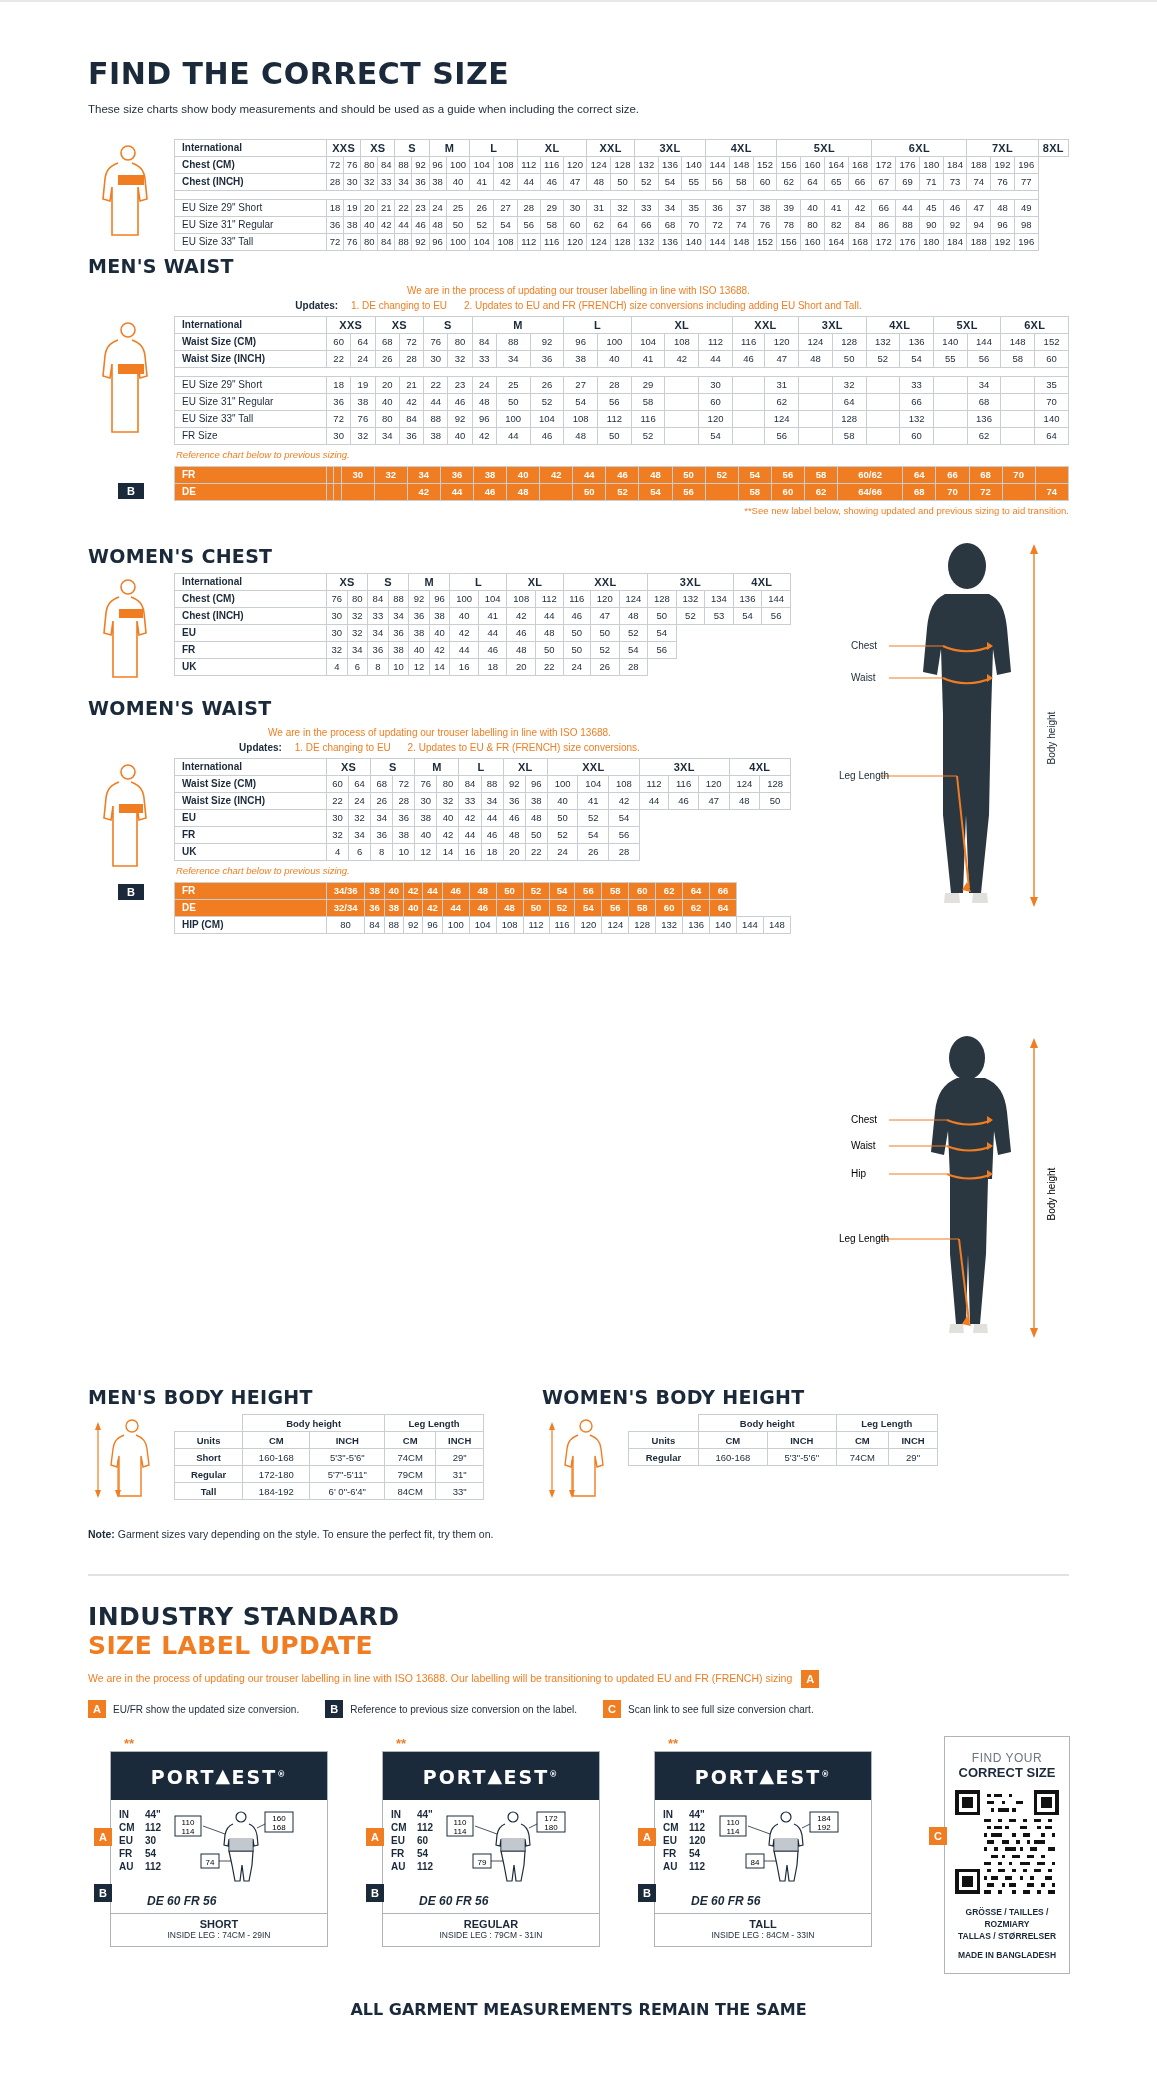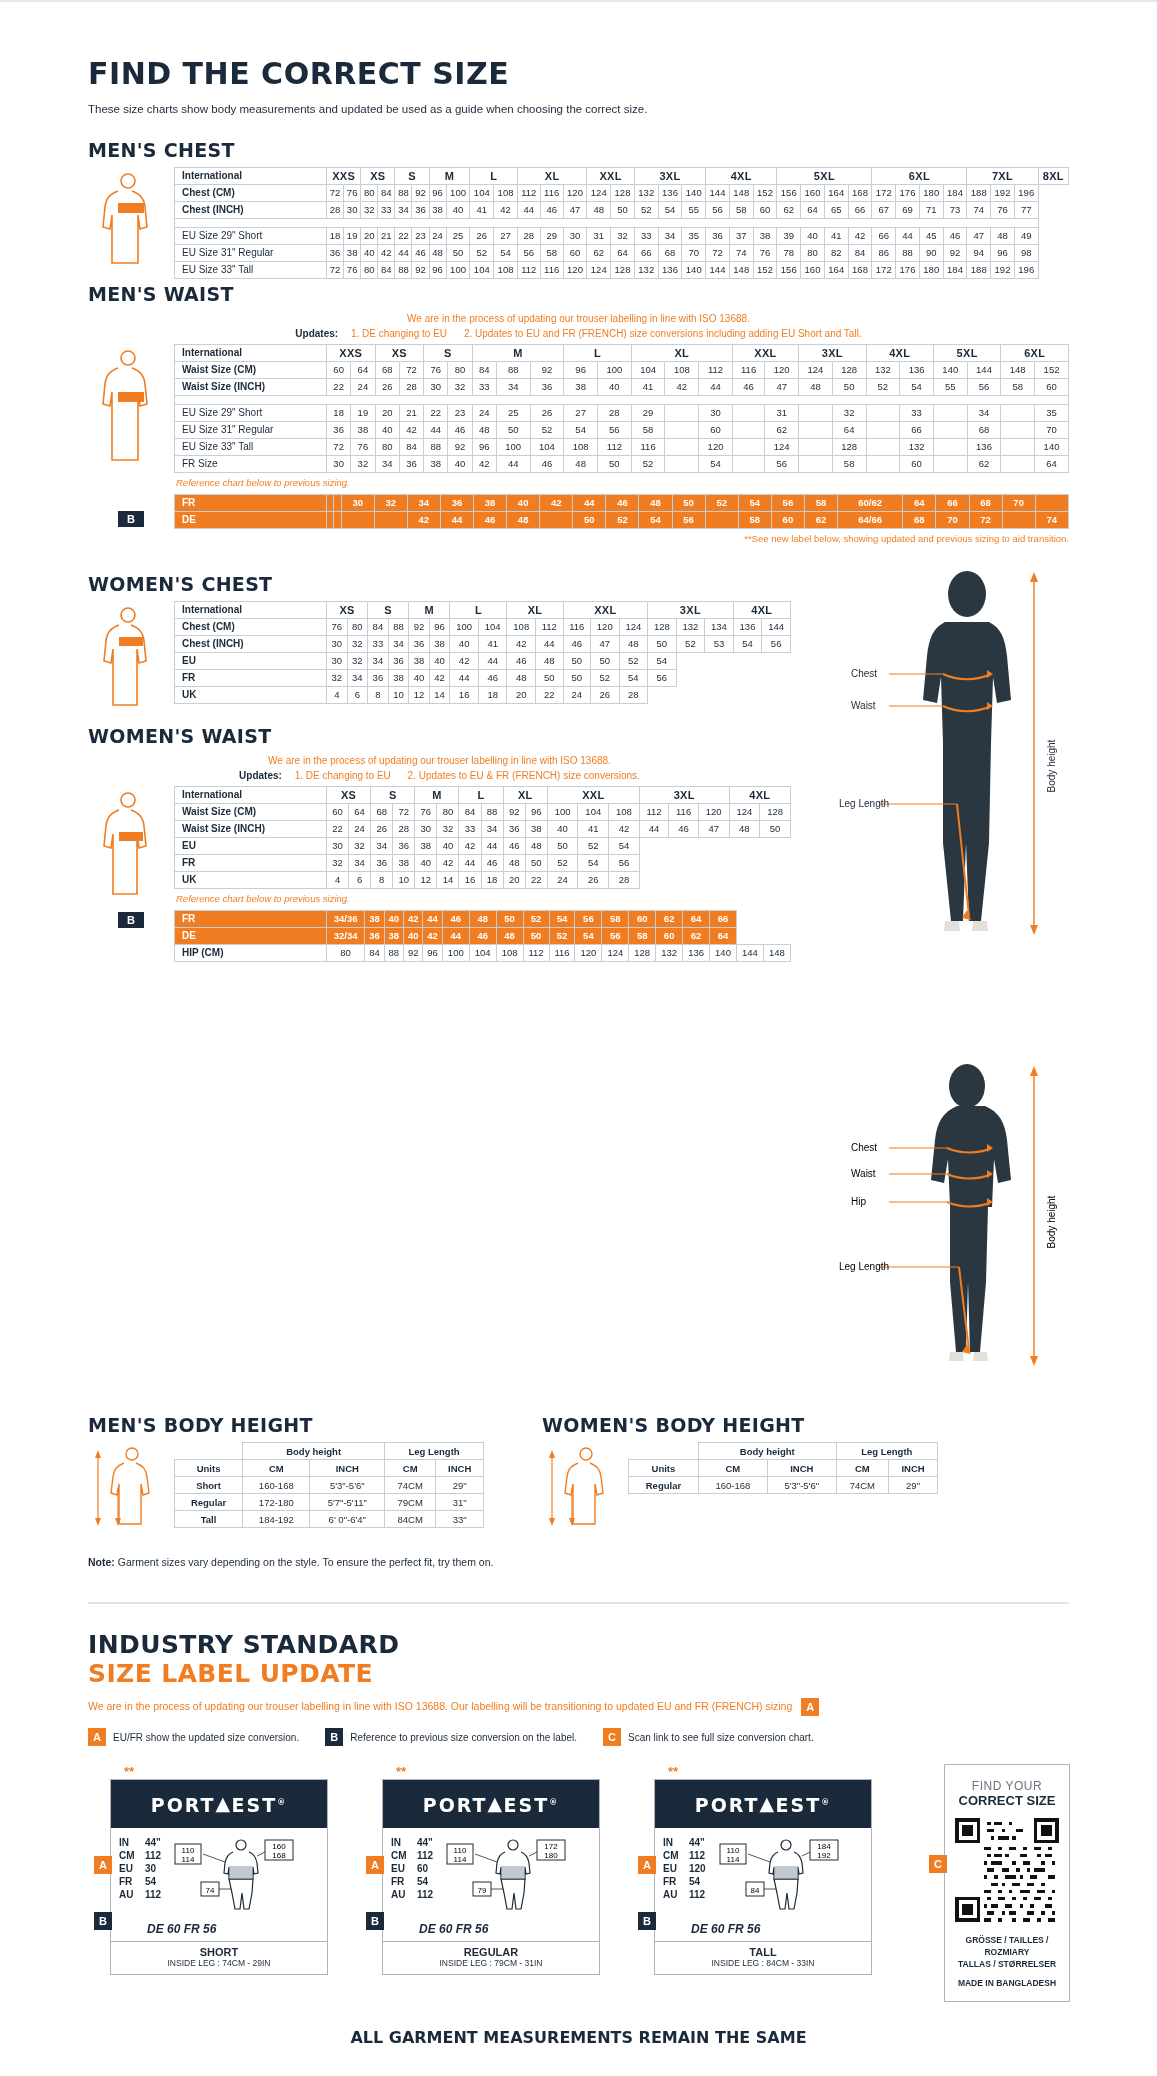--- a/index.html
+++ b/index.html
@@ -128,24 +128,23 @@
 </style>
 </head>
 <body>
 
 <div class="page">
   <div class="rule-top"></div>
   <div class="inner">
 
     <h1 class="title">FIND THE CORRECT SIZE</h1>
     <div class="intro">
-      <div>These size charts show body measurements and updated be used as a guide when choosing the correct size.</div>
+      <div>These size charts show body measurements and should be used as a guide when including the correct size.</div>
     </div>
 
-    <h2 class="sec">MEN'S CHEST</h2>
     <div class="block withfig">
       <div class="figcol bodyfig">
         <svg width="86" height="100" viewBox="0 0 86 100">
           <g fill="none" stroke="#f07d21" stroke-width="1.6">
             <path d="M33 12a7 7 0 0114 0 7 7 0 01-14 0z"></path>
             <path d="M30 22c-8 3-12 7-13 16l-2 20 7 2 2-14v48h26V46l2 14 7-2-2-20c-1-9-5-13-13-16"></path>
           </g>
           <rect x="30" y="34" width="26" height="10" fill="#f07d21"></rect>
         </svg>
       </div>

